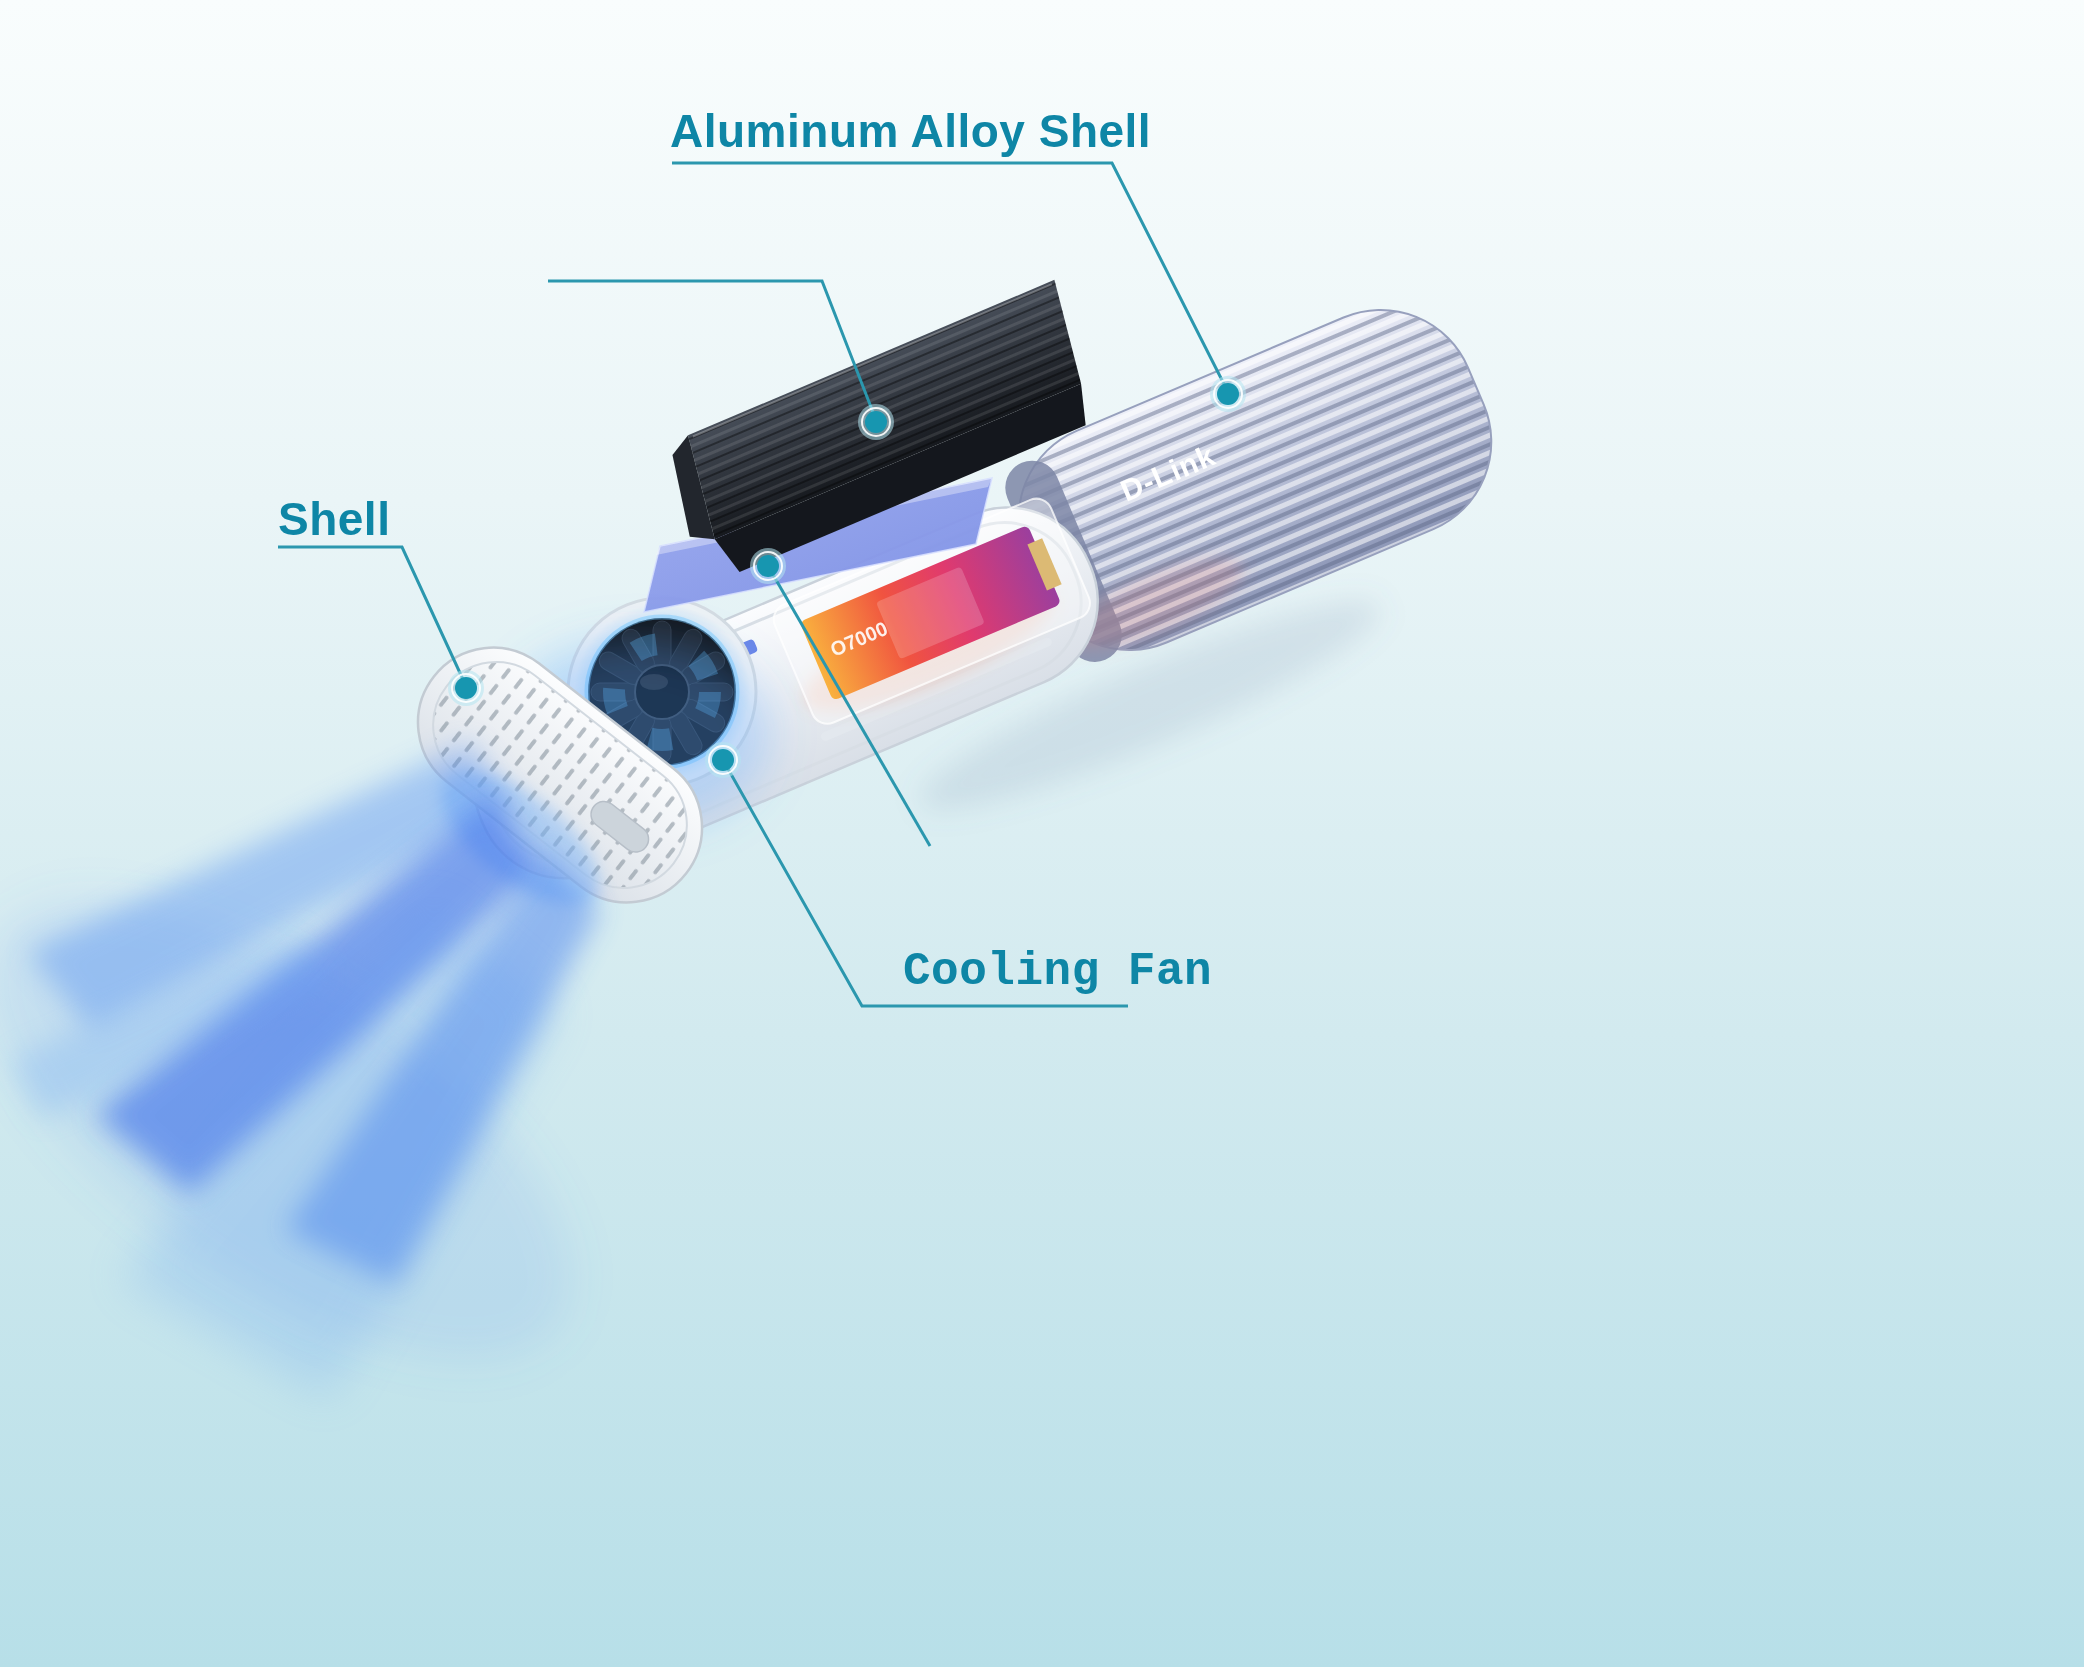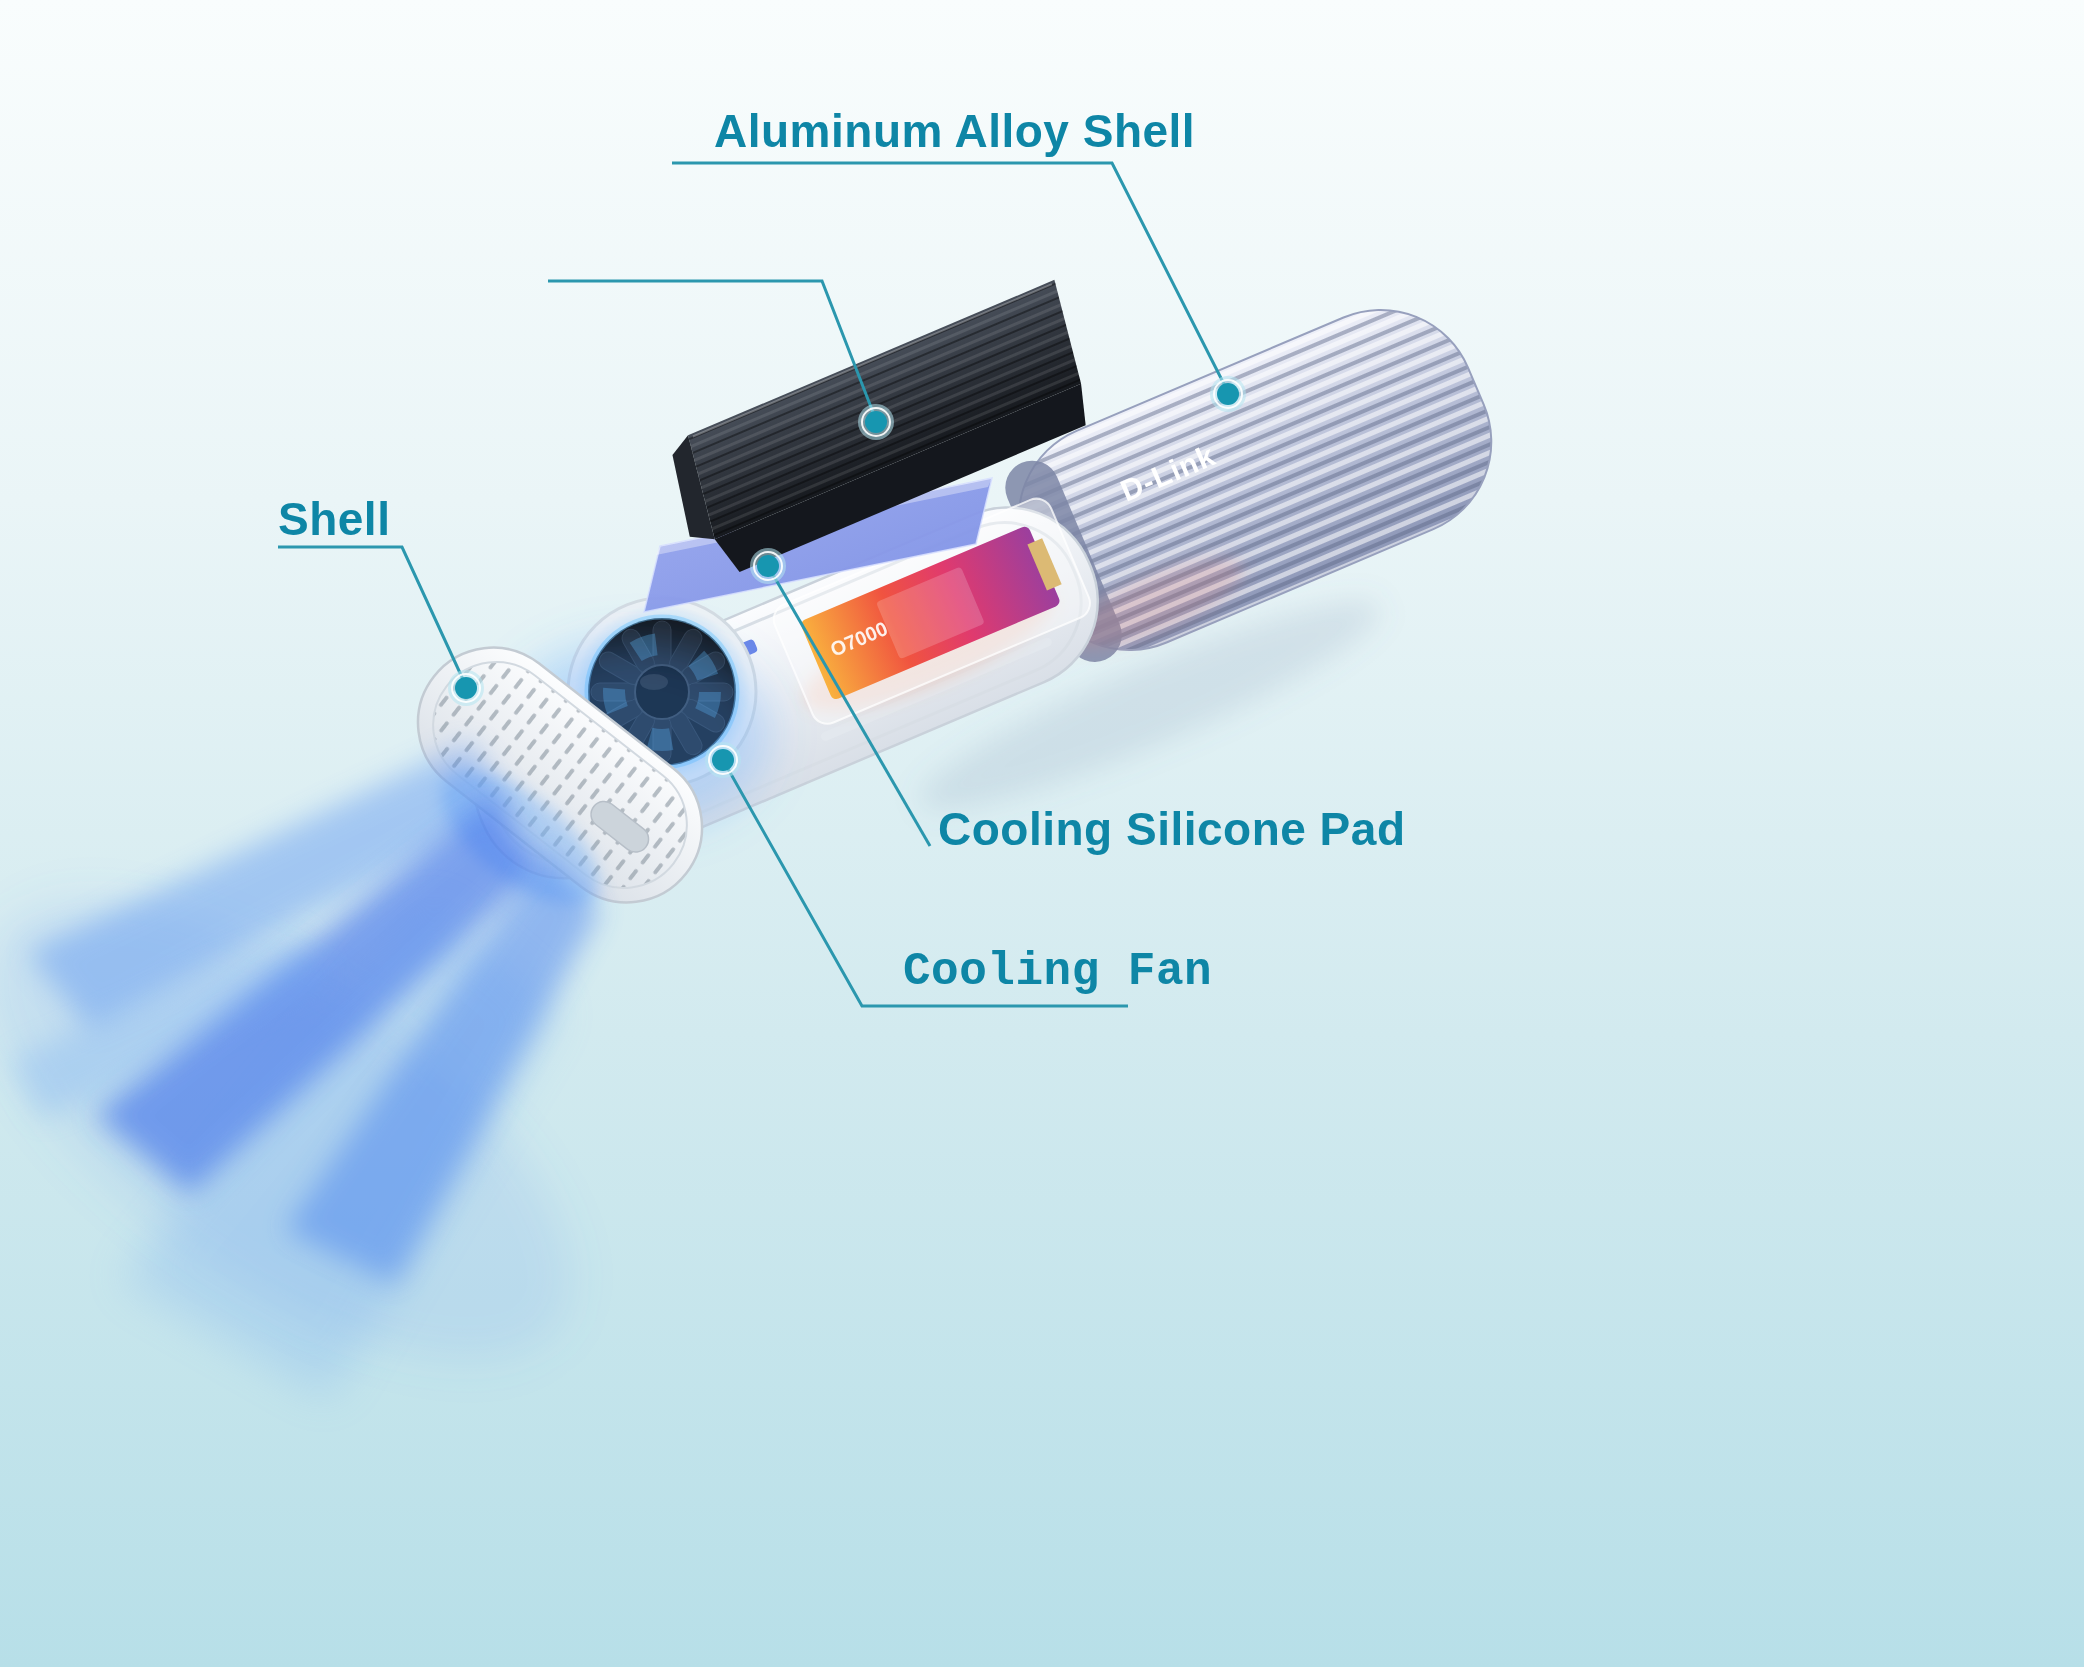--- a/index.html
+++ b/index.html
@@ -14,21 +14,21 @@
   .art { position:absolute; left:0; top:0; width:2084px; height:1667px; }
   .callout-label {
     position:absolute;
     font-size:46px;
     font-weight:700;
     color:#0e86a6;
     letter-spacing:0.5px;
     white-space:nowrap;
     z-index:5;
   }
-  .lbl-shell { left:670px; top:104px;margin-left:44px; }
+  .lbl-shell { left:670px; top:104px; }
   .lbl-vest  { left:548px; top:222px; }
   .lbl-vents { left:278px; top:492px; }
   .lbl-pad   { left:938px; top:802px; }
   .lbl-fan   { left:903px; top:946px;font-family:Liberation Mono, monospace; }
 </style>
 </head>
 <body>
 
 <div class="stage">
 
@@ -203,16 +203,15 @@
       <g>
         <circle cx="723" cy="760" r="18" fill="rgba(180,230,240,0.55)"></circle>
         <circle cx="723" cy="760" r="11" fill="#1796b0"></circle>
         <circle cx="723" cy="760" r="14" fill="none" stroke="#ffffff" stroke-width="2" opacity="0.9"></circle>
       </g>
     </g>
   </svg>
 
   <div class="callout-label lbl-shell">Aluminum Alloy Shell</div>
   <div class="callout-label lbl-vents">Shell</div>
-  <div class="callout-label lbl-pad">Cooling Silicone Pad</div>
   <div class="callout-label lbl-fan">Cooling Fan</div>
 
 </div>
 
 </body></html>

